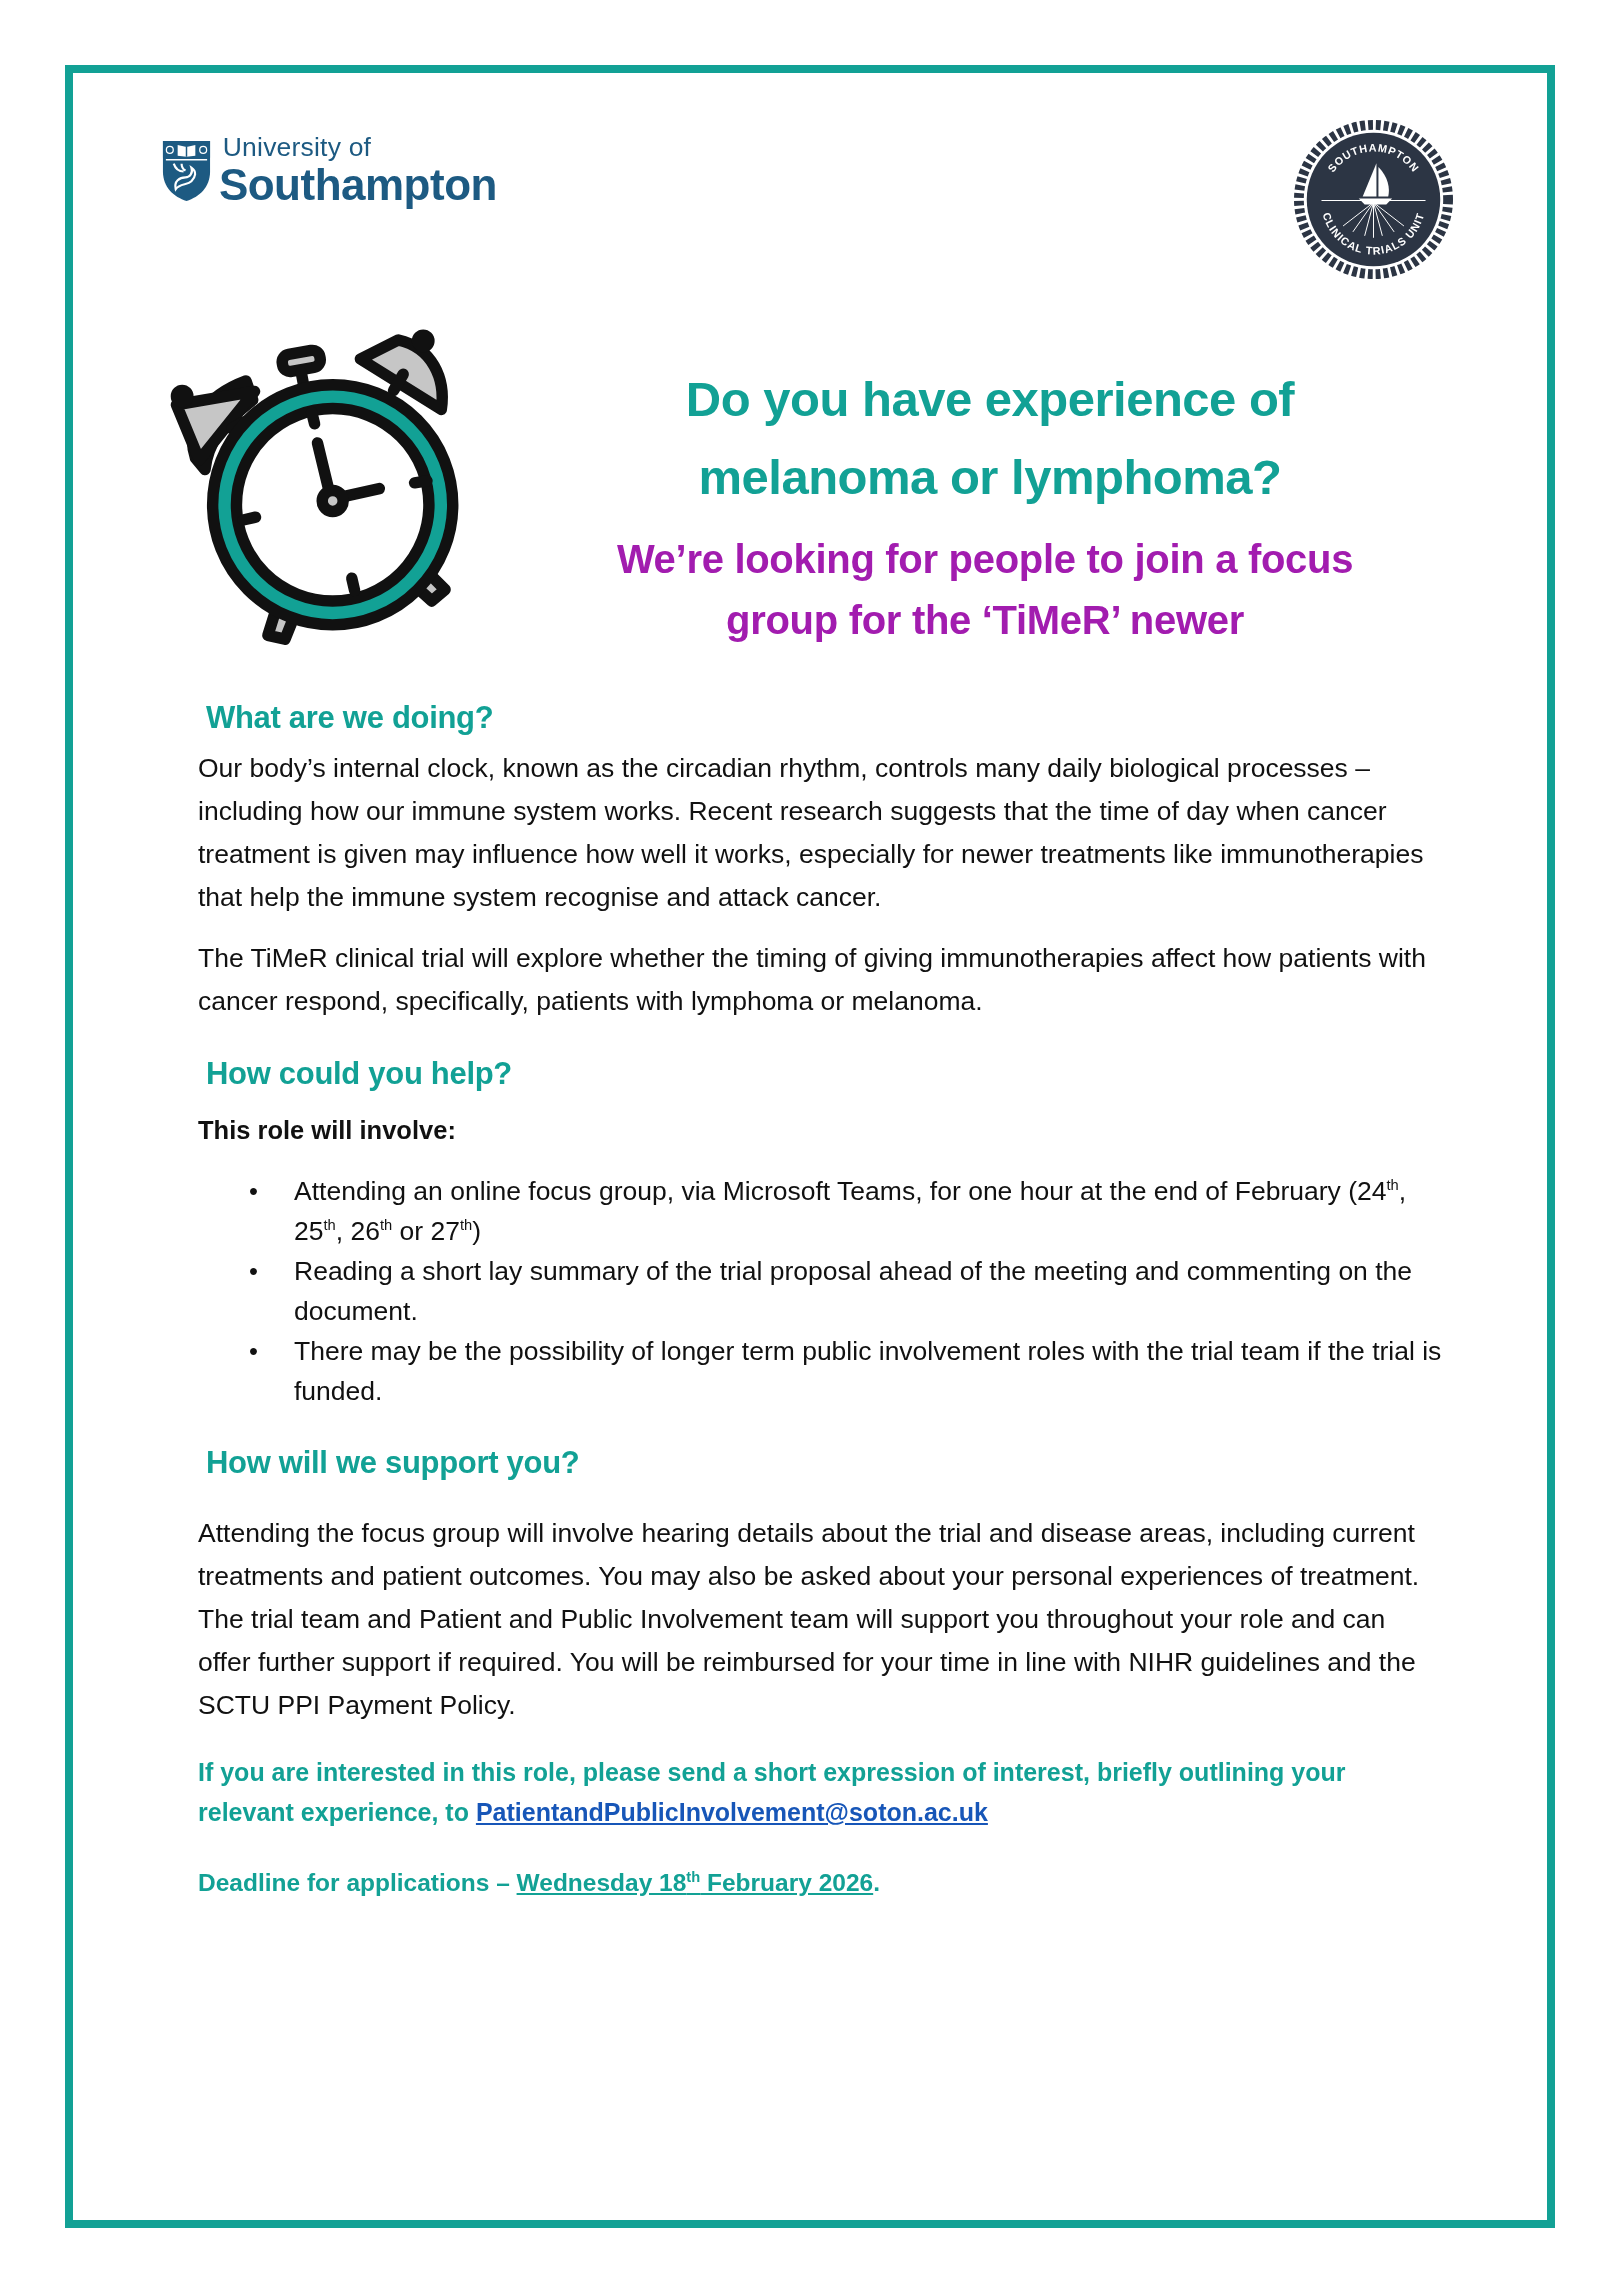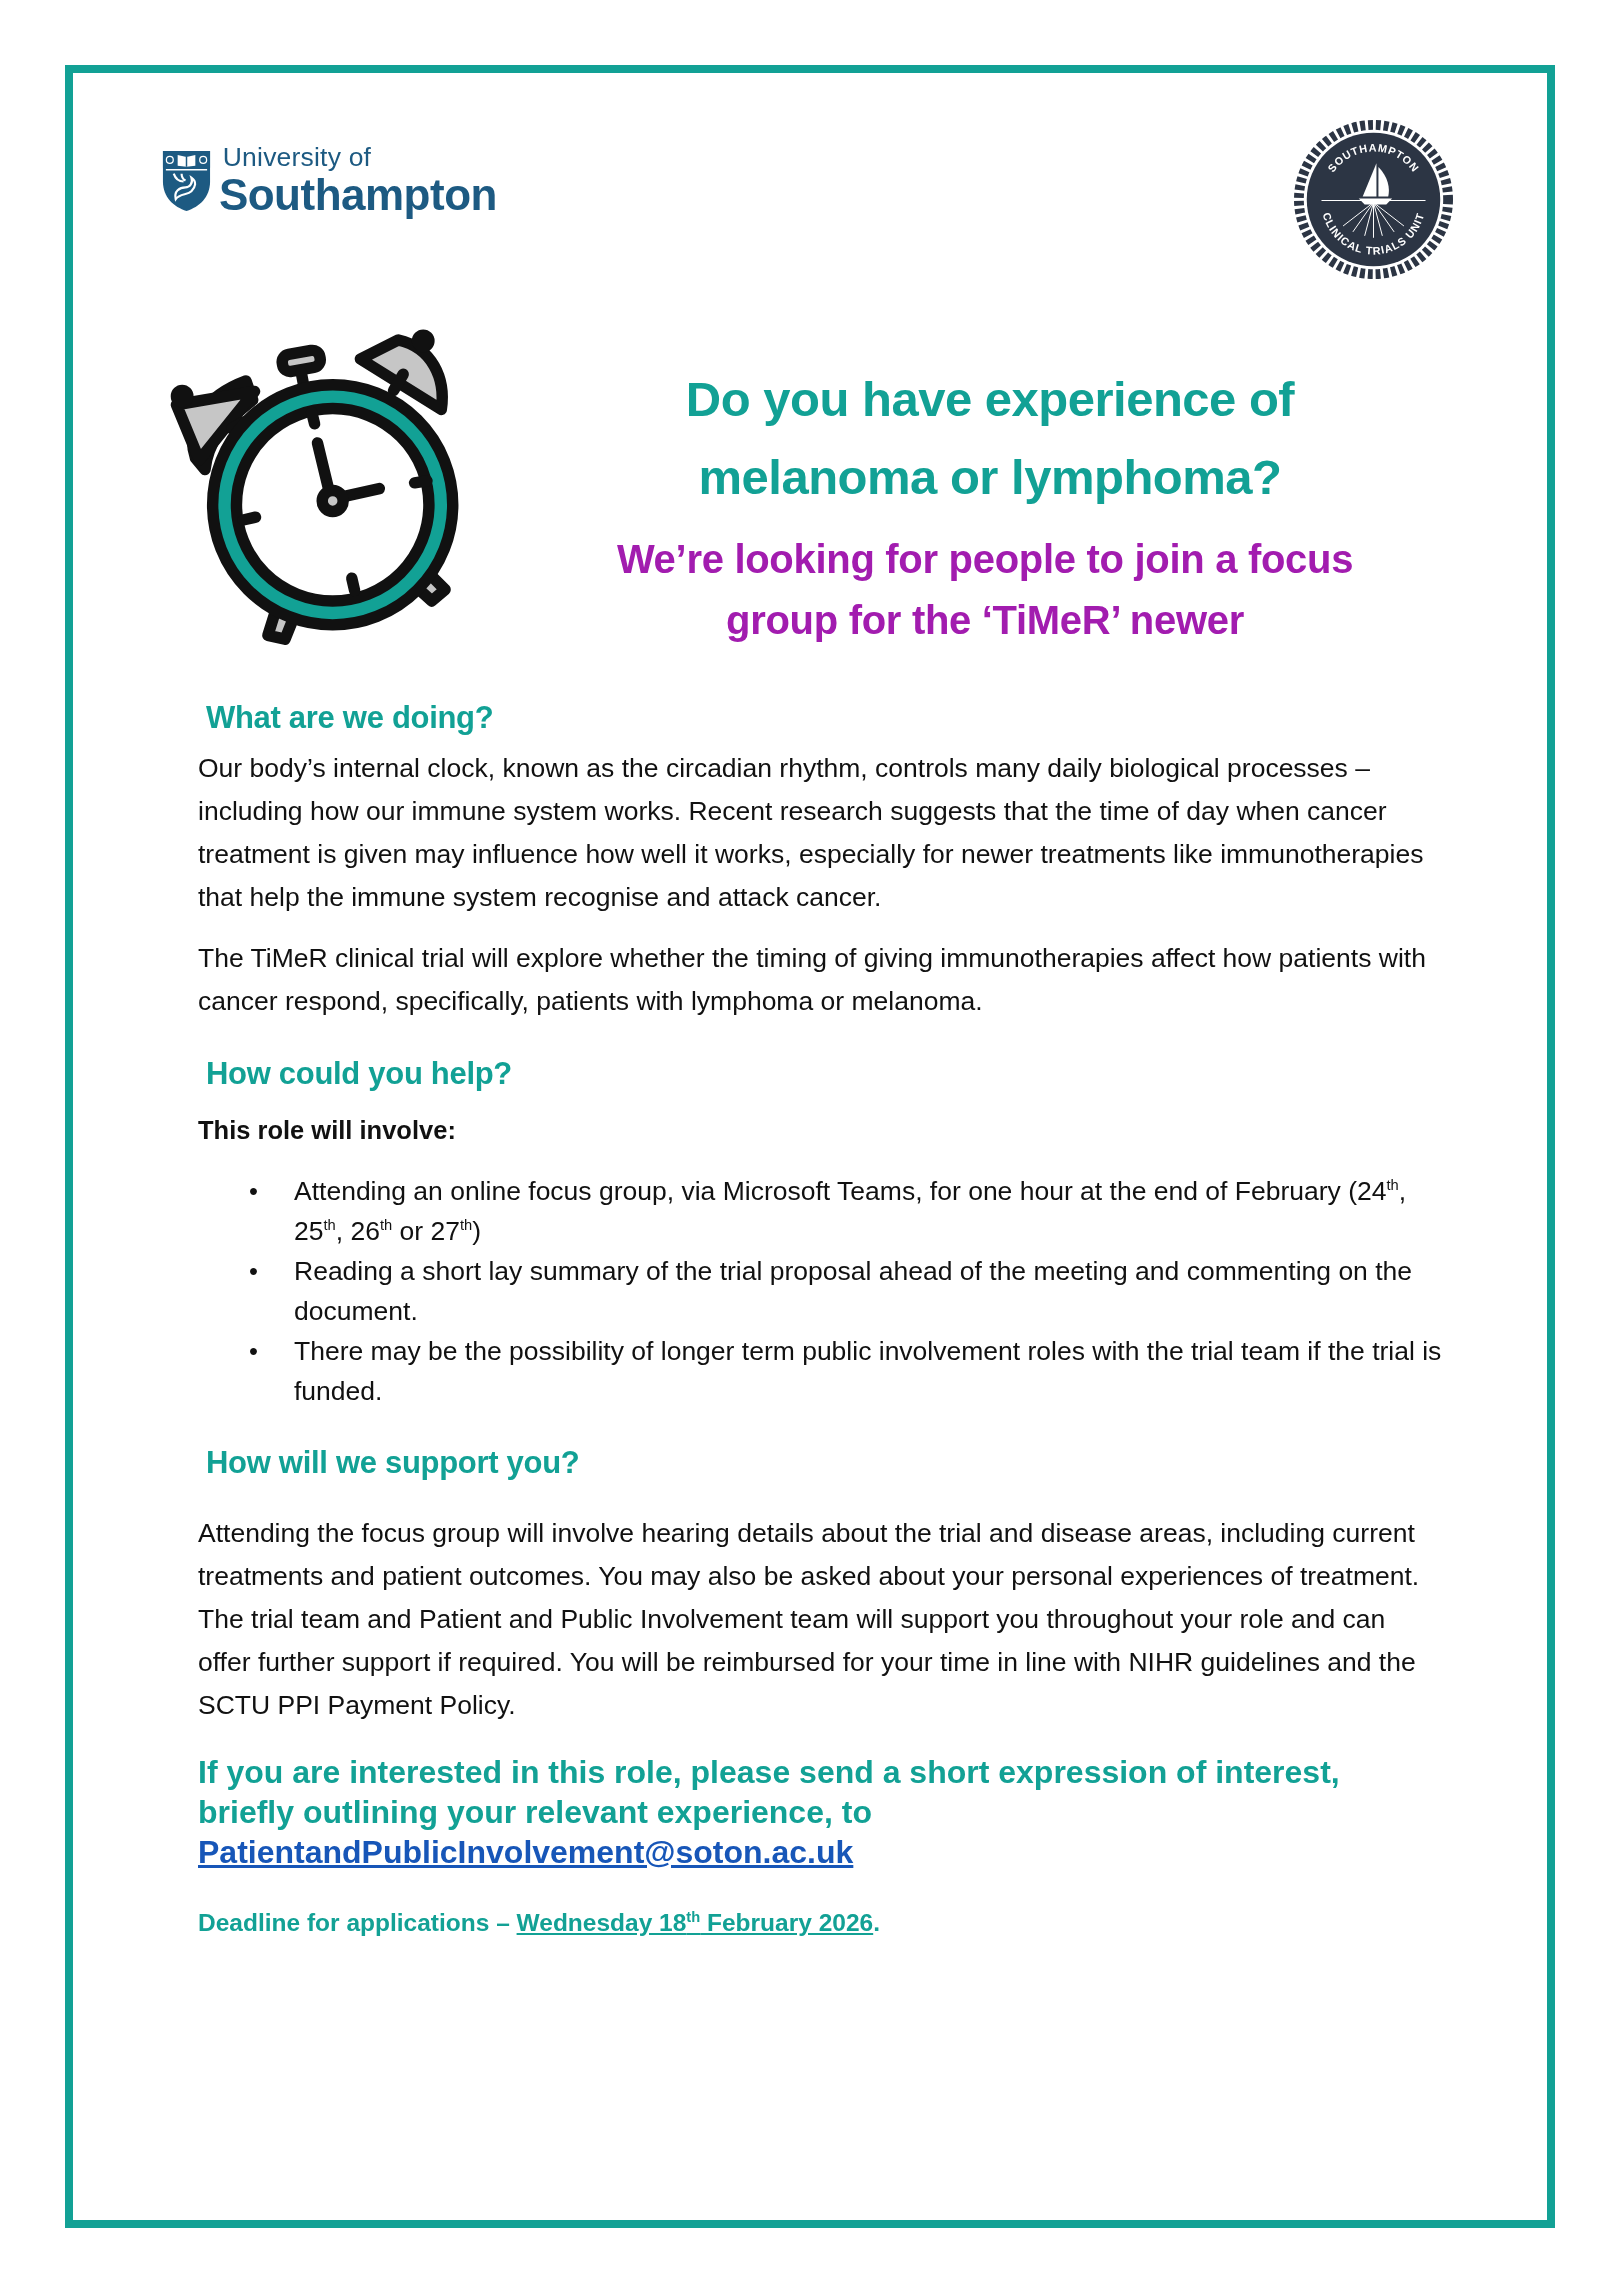--- a/index.html
+++ b/index.html
@@ -1,41 +1,41 @@
 <!DOCTYPE html>
 <html><head>
   <meta charset="utf-8">
   <style>
     html, body { margin: 0; padding: 0; background: #ffffff; }
     body { width: 1621px; height: 2293px; position: relative; overflow: hidden;
            font-family: "Liberation Sans", "DejaVu Sans", sans-serif; color: #111111; }
     .frame { position: absolute; left: 65px; top: 65px; width: 1474px; height: 2147px;
              border: 8.8px solid #12a195; box-sizing: content-box; }
-    .uni-logo { position: absolute; left: 160px; top: 144px; display: flex; align-items: center; }
+    .uni-logo { position: absolute; left: 160px; top: 134px; display: flex; align-items: center; }
     .uni-logo svg { width: 53px; height: 65px; }
     .uni-text { margin-left: 5.9px; color: #1d5a82; line-height: 1; }
     .uni-text .l1 { font-size: 26.5px; letter-spacing: 0.2px; padding-left: 3.9px; }
     .uni-text .l2 { font-size: 44px; font-weight: bold; letter-spacing: -0.5px; margin-top: 2px; }
     .ctu-logo { position: absolute; left: 1294px; top: 120px; width: 159px; height: 159px; }
     .clock { position: absolute; left: 155px; top: 319px; width: 363px; height: 343px; }
     .headline { position: absolute; left: 549px; top: 360px; width: 882px; text-align: center;
                 color: #12a195; font-size: 49px; font-weight: bold; line-height: 78px; letter-spacing: -0.5px; }
     .subheadline { position: absolute; left: 529px; top: 529px; width: 912px; text-align: center;
                    color: #a21caf; font-size: 40px; font-weight: bold; line-height: 61px; letter-spacing: -0.3px; }
     .content { position: absolute; left: 198px; top: 688px; width: 1245px; }
     h2 { color: #12a195; font-size: 31px; font-weight: bold; margin: 8px; line-height: 43px; letter-spacing: -0.3px; }
     p { font-size: 26.5px; line-height: 43px; margin: 0; color: #111111; }
     .gap-s { height: 17.6px; }
     .gap-m { height: 21.6px; }
     .role-title { font-weight: bold; font-size: 25.5px; line-height: 43px; margin-top: 13.7px; }
     ul { margin: 19.6px 0 0 0; padding: 0; list-style: none; }
     li { position: relative; padding-left: 96px; font-size: 26.5px; line-height: 40px; }
     li .bullet { position: absolute; left: 51px; top: 0; font-size: 25.5px; }
     sup { font-size: 14.7px; line-height: 0; vertical-align: super; }
-    .cta { color: #12a195; font-weight: bold; font-size: 32px; line-height: 40px; margin-top: 25.5px; }
+    .cta { color: #12a195; font-weight: bold; font-size: 25px; line-height: 40px; margin-top: 25.5px; }
     .cta a { color: #1756b8; text-decoration: underline; }
     .deadline { color: #12a195; font-weight: bold; font-size: 24.5px; line-height: 39px; margin-top: 31px; }
     .deadline .date { text-decoration: underline; }
   </style>
 </head>
 <body>
 
 <div class="frame"></div>
 
 <div class="uni-logo">

